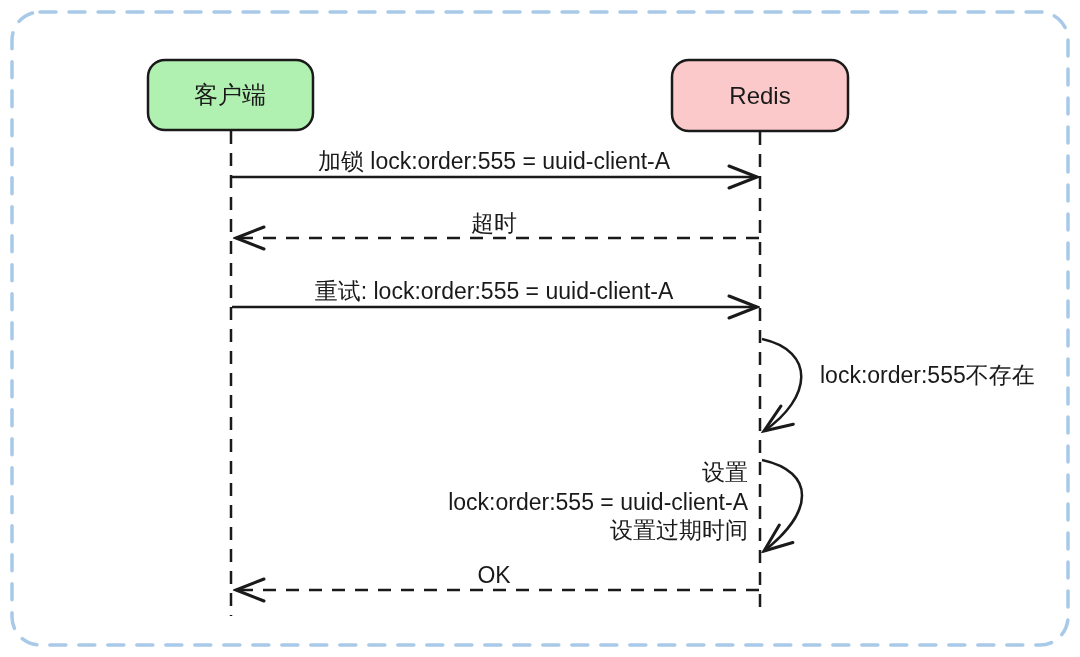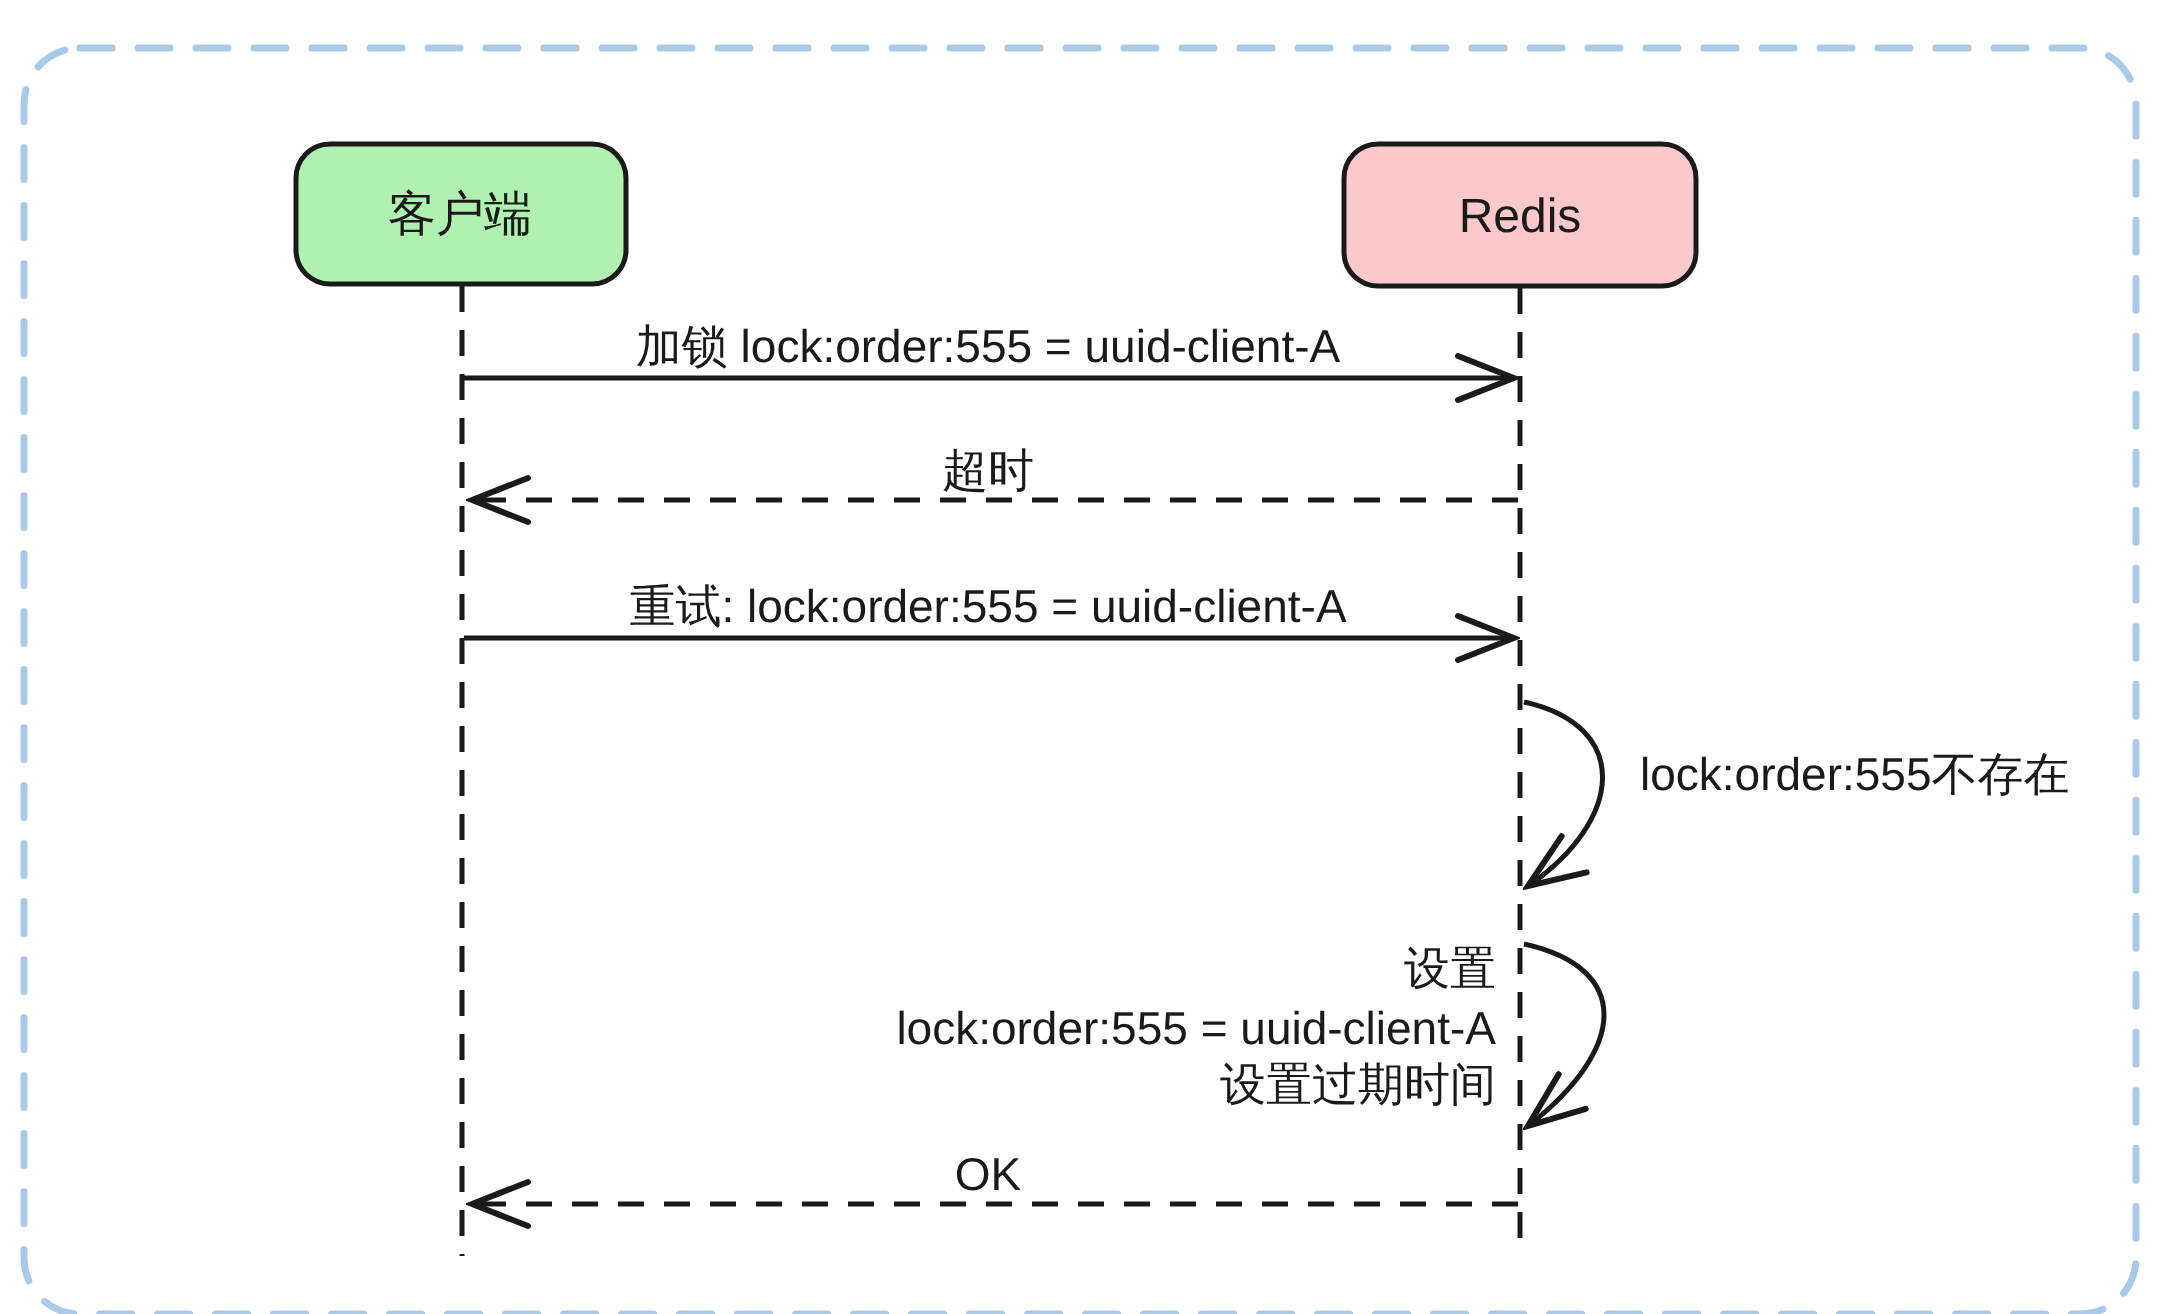--- a/index.html
+++ b/index.html
@@ -8,21 +8,20 @@
     background: #ffffff;
     width: 1080px;
     height: 657px;
     overflow: hidden;
     font-family: "Liberation Sans", "DejaVu Sans", sans-serif;
   }
   .stage {
     position: relative;
     width: 1080px;
     height: 550px;
-    margin-top: 12px;
   }
   svg text {
     fill: #1a1a1a;
     font-family: "Liberation Sans", "DejaVu Sans", sans-serif;
   }
   .actor-label { font-size: 24px; }
   .msg-label   { font-size: 23px; }
   .line        { stroke: #1a1a1a; stroke-width: 2.5px; fill: none; }
   .lifeline    { stroke-dasharray: 13 9; }
   .dashed      { stroke-dasharray: 13 10; }

